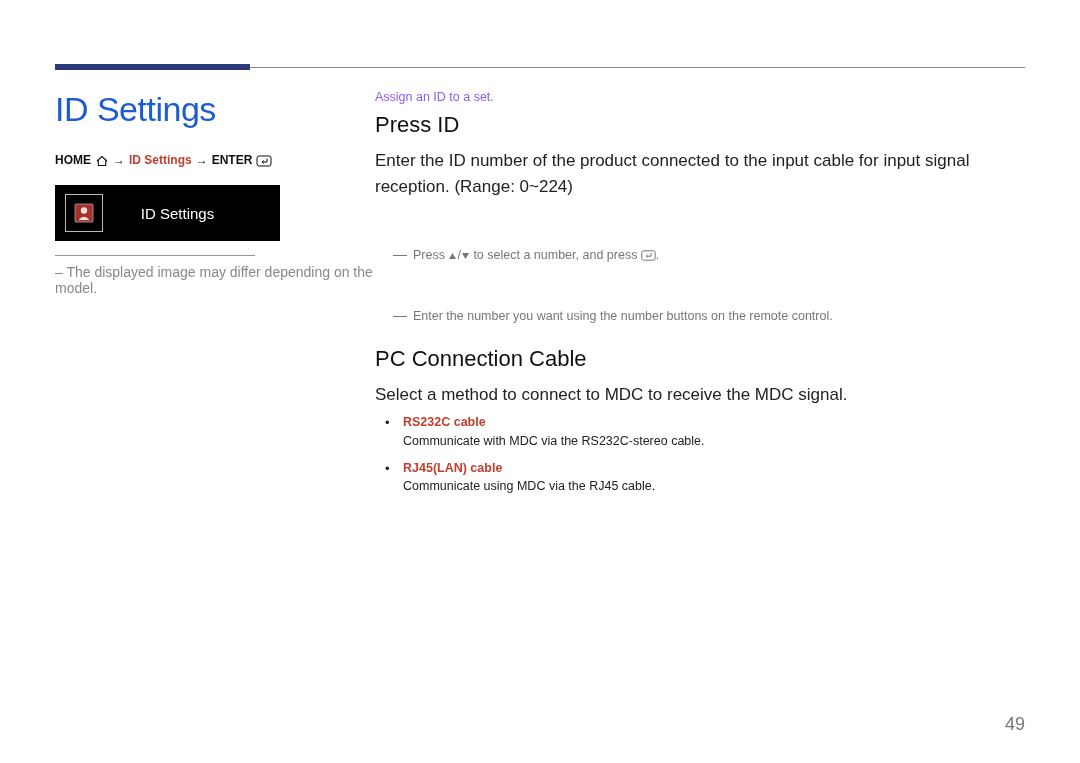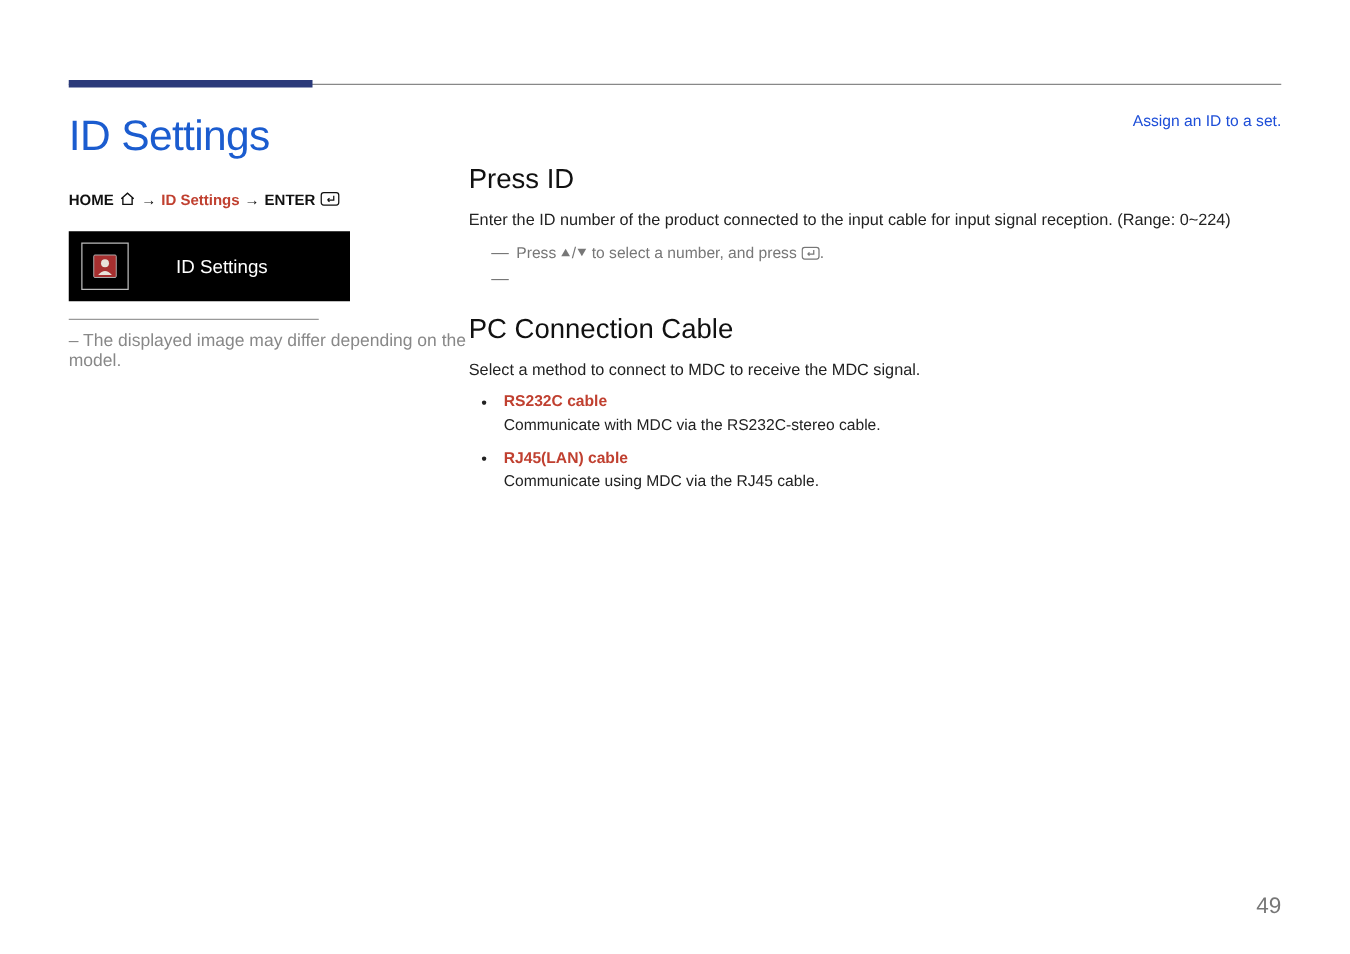--- a/index.html
+++ b/index.html
@@ -43,21 +43,21 @@
     font-weight: 500;
     color: #1b5ccf;
     margin-bottom: 24px;
     letter-spacing: -0.5px;
   }
   .breadcrumb {
     font-size: 12px;
     color: #111;
     margin-bottom: 18px;
     display: flex;
-    align-items: flex-start;
+    align-items: flex-end;
     gap: 4px;
     flex-wrap: wrap;
   }
   .breadcrumb .bold { font-weight: 700; }
   .breadcrumb .highlight { color: #c04030; font-weight: 700; }
   .breadcrumb .arrow { color: #111; }
   .breadcrumb .icon { display: inline-flex; align-items: center; }
   .card {
     background: #000;
     color: #fff;
@@ -89,49 +89,48 @@
     height: 1px;
     background: #999;
     margin-bottom: 8px;
   }
   .footnote {
     font-size: 14px;
     color: #888;
   }
   .intro {
     font-size: 12.5px;
-    color: #1d4ed8;
-    margin-bottom: 26px;
-    text-align: right;
+    color: #8b5cf6;
+    margin-bottom: 8px;
   }
   .section-title {
     font-size: 22px;
     font-weight: 500;
     color: #111;
     margin-bottom: 10px;
   }
   .body {
-    font-size: 13px;
+    font-size: 17px;
     color: #222;
     line-height: 1.5;
     margin-bottom: 6px;
   }
   .dash-list {
     margin: 6px 0 18px 18px;
     color: #777;
     font-size: 12.5px;
     line-height: 1.7;
   }
   .dash-list .row {
     display: flex;
     gap: 6px;
     align-items: baseline;
   }
   .dash-list .dash { flex-shrink: 0; font-size: 14px; line-height: 1.4; }
-  .dash-list .txt { color: #777; }
+  .dash-list .txt { color: #777; margin-top: 40px; }
   .dash-list .txt .mini-icon { display:inline-flex; vertical-align: middle; }
   .bullets {
     margin: 6px 0 0 22px;
     font-size: 12.5px;
     line-height: 1.5;
   }
   .bullets li {
     list-style: none;
     position: relative;
     margin-bottom: 8px;
@@ -220,20 +219,21 @@
             </span><span> to select a number, and press </span><span class="mini-icon">
               <svg width="15" height="11" viewBox="0 0 15 11">
                 <rect x="0.8" y="0.8" width="13.4" height="9.4" rx="2" fill="none" stroke="#777" stroke-width="1"></rect>
                 <path d="M10 3 V6.2 H5.2 M5.2 6.2 L6.6 4.9 M5.2 6.2 L6.6 7.5" fill="none" stroke="#777" stroke-width="1"></path>
               </svg>
             </span><span>.</span>
         </span>
       </div>
       <div class="row">
         <span class="dash">―</span>
+        <span class="txt">Enter the number you want using the number buttons on the remote control.</span>
       </div>
     </div>
 
     <div class="section-title">PC Connection Cable</div>
     <div class="body">Select a method to connect to MDC to receive the MDC signal.</div>
     <ul class="bullets">
       <li>
         <div class="headline">RS232C cable</div>
         <div class="desc">Communicate with MDC via the RS232C-stereo cable.</div>
       </li>

